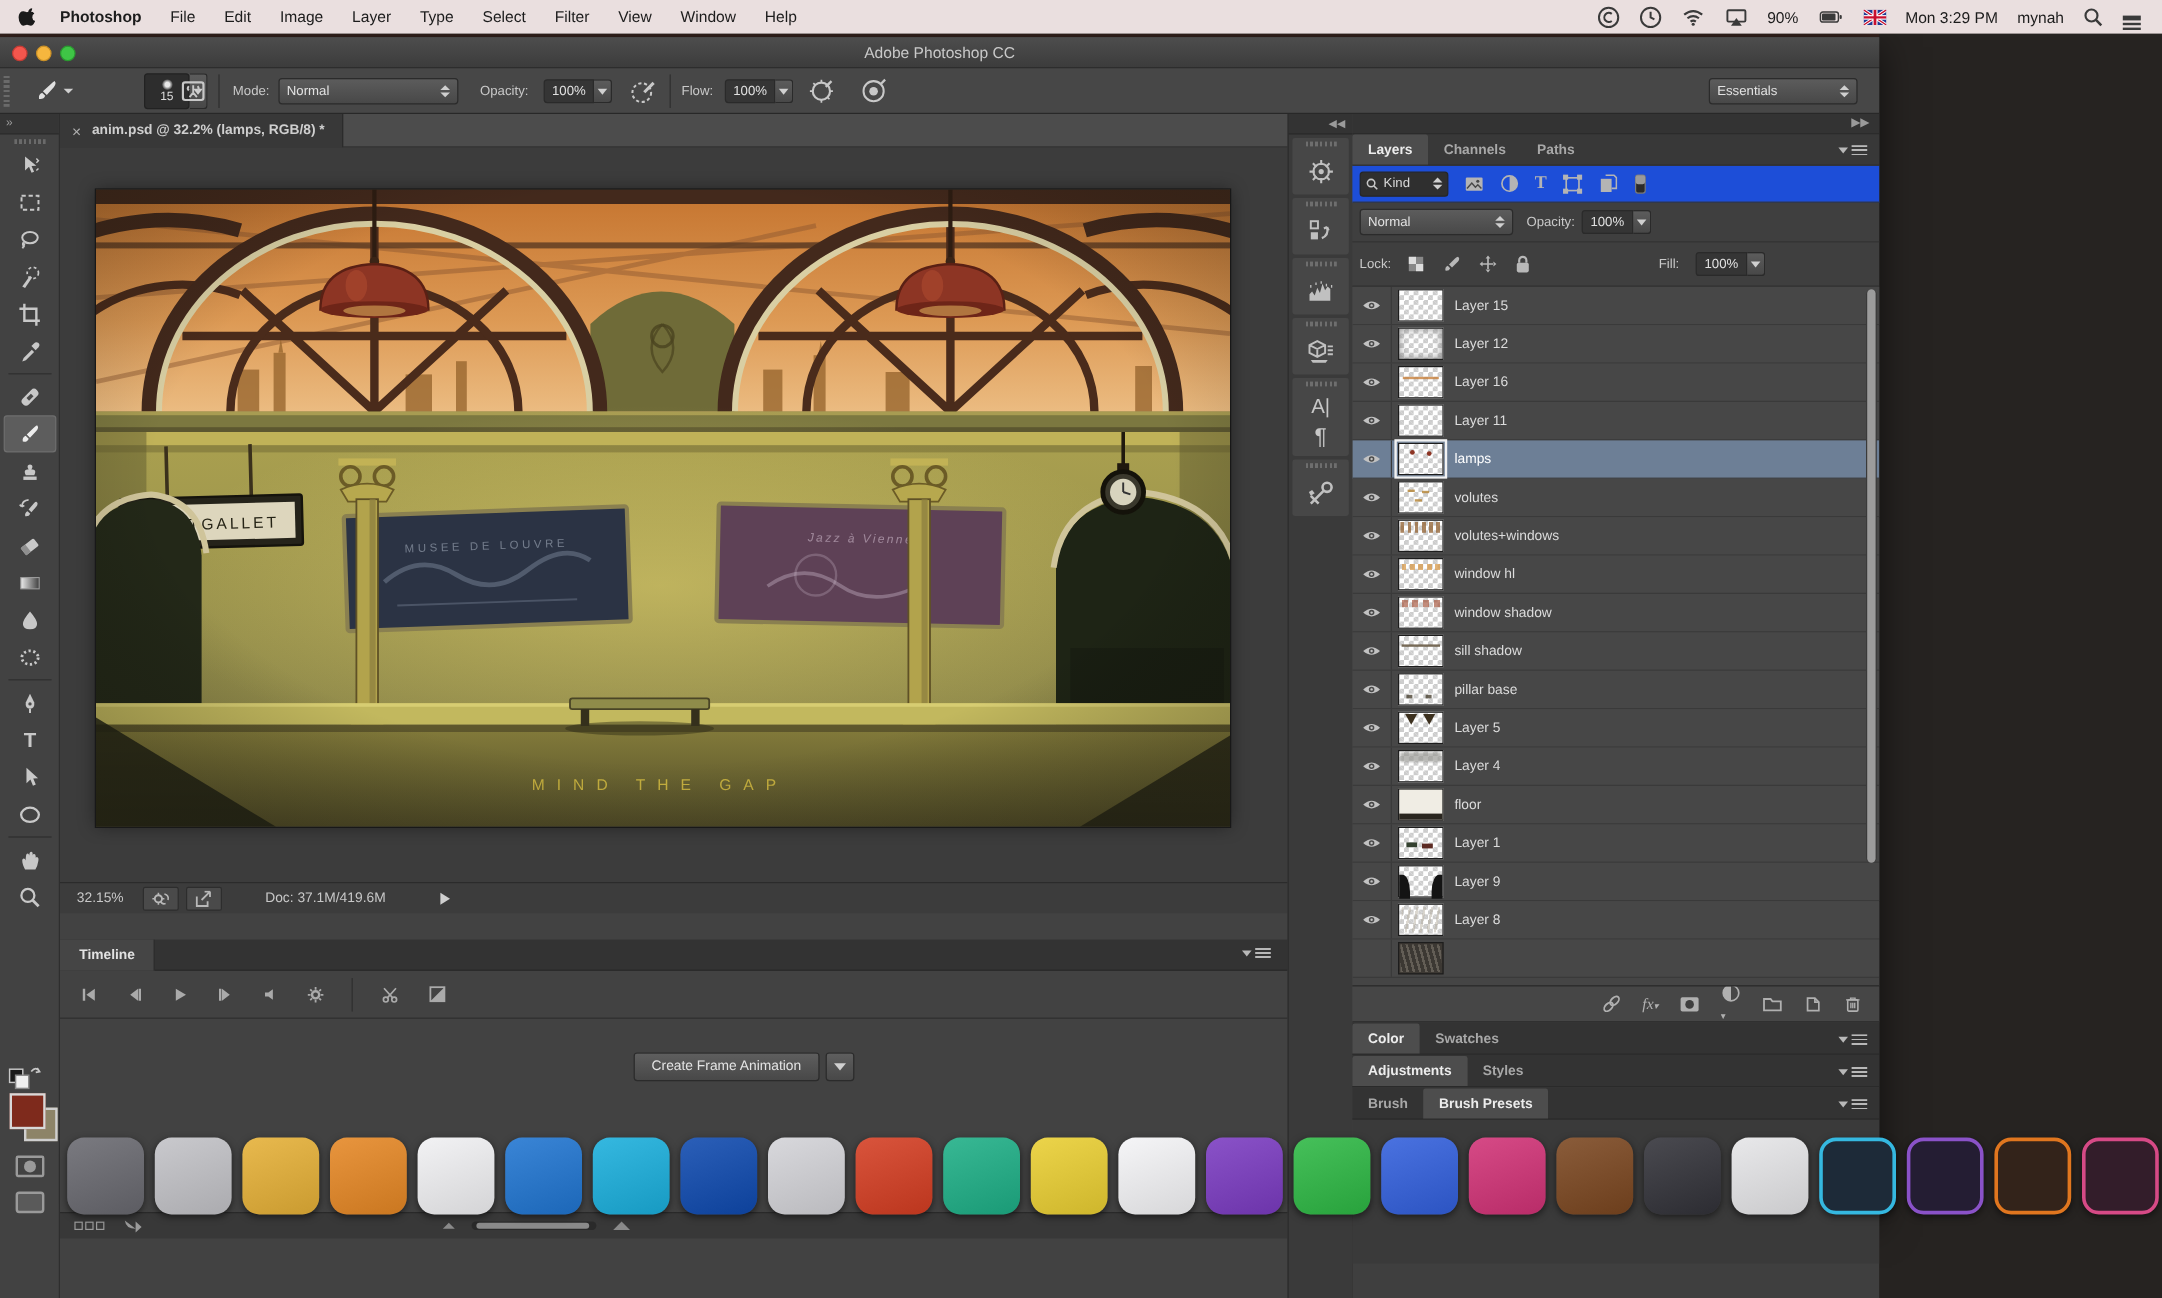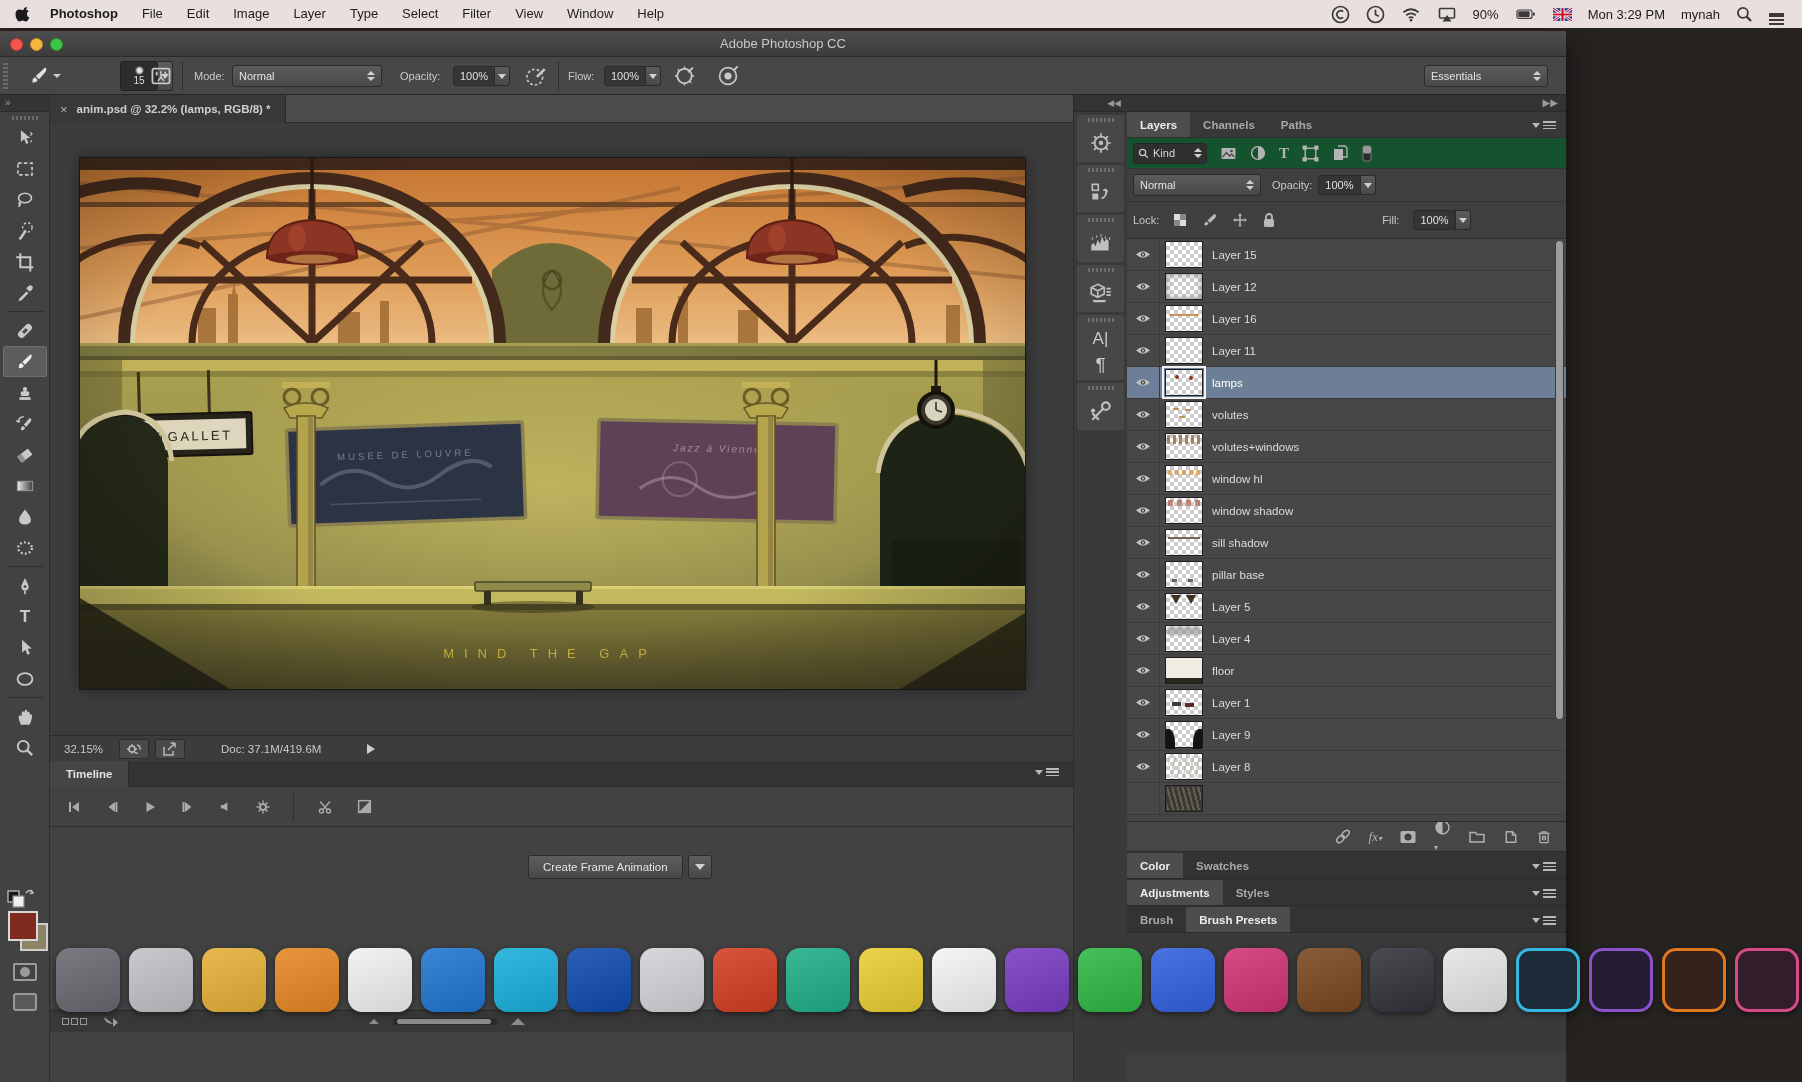--- a/index.html
+++ b/index.html
@@ -61,21 +61,21 @@
   .canvas{position:absolute;left:0;top:28px;width:100%;height:612px;background:#3c3c3c;}
   #artwork{position:absolute;left:30px;top:35px;width:945px;height:531px;outline:1px solid #181818;box-shadow:0 0 14px rgba(0,0,0,.45);}
   
   .statusbar{position:absolute;left:0;top:640px;width:100%;height:26px;background:#3c3c3c;border-top:1px solid #2b2b2b;display:flex;align-items:center;color:#c8c8c8;font-size:11.5px;}
   .statusbar .zoomtxt{margin-left:14px;}
   .sgroup{margin-left:16px;height:20px;background:#4a4a4a;border:1px solid #2d2d2d;border-radius:2px;display:flex;align-items:center;padding:0 6px;gap:6px;}
   .docinfo{margin-left:36px;}
   .splay{margin-left:46px;width:0;height:0;border-top:5px solid transparent;border-bottom:5px solid transparent;border-left:8px solid #cfcfcf;}
   
   .timeline{position:absolute;left:0;top:666px;width:100%;height:321px;background:#424242;}
-  .tltabbar{height:26px;background:#333;border-bottom:1px solid #2a2a2a;position:relative;}
+  .tltabbar{height:26px;background:#333;border-bottom:1px solid #2a2a2a;position:relative;margin-top:22px;}
   .tltab{position:absolute;left:0;top:0;height:26px;background:#454545;border-right:1px solid #2a2a2a;color:#e2e2e2;font-size:11.5px;font-weight:bold;display:flex;align-items:center;padding:0 16px;}
   .tlmenu{position:absolute;right:14px;top:7px;}
   .pmenu{display:flex;align-items:center;gap:3px;}
   .pmenu .tri{width:0;height:0;border-left:4px solid transparent;border-right:4px solid transparent;border-top:5px solid #b8b8b8;}
   .pmenu .bars{width:13px;height:9px;background:repeating-linear-gradient(#b8b8b8 0 1.5px,transparent 1.5px 3.5px);}
   .transport{height:40px;border-bottom:1px solid #2e2e2e;display:flex;align-items:center;gap:22px;padding-left:16px;position:relative;}
   .tdiv{width:1px;height:28px;background:#2e2e2e;}
   .tlempty{height:110px;position:relative;}
   .cfa-btn{position:absolute;left:478px;top:28px;height:24px;padding:0 14px;background:linear-gradient(#5e5e5e,#484848);border:1px solid #2b2b2b;border-radius:3px;color:#e4e4e4;font-size:11.5px;display:flex;align-items:center;}
   .cfa-dd{position:absolute;left:638px;top:28px;width:24px;height:24px;background:linear-gradient(#5e5e5e,#484848);border:1px solid #2b2b2b;border-radius:3px;display:flex;align-items:center;justify-content:center;}
@@ -95,21 +95,21 @@
   .sgroupbox{margin:3px 3px 0;background:#474747;border-radius:2px;padding:3px 0 6px;display:flex;flex-direction:column;align-items:center;gap:8px;}
   .sgrip{width:26px;height:4px;background:repeating-linear-gradient(90deg,#6e6e6e 0 2px,transparent 2px 4px);}
   .chartxt{color:#c8c8c8;font-size:15px;line-height:1;}
   
   .rightpanel{position:absolute;left:1127px;top:64px;width:439px;height:987px;background:#3f3f3f;}
   .rp-top{height:17px;background:#333;border-bottom:1px solid #2a2a2a;color:#9a9a9a;font-size:10px;text-align:right;padding-right:8px;line-height:16px;}
   .rp-tabs{height:26px;background:#383838;position:relative;display:flex;align-items:flex-end;border-bottom:1px solid #2f2f2f;}
   .ptab{height:25px;display:flex;align-items:center;padding:0 13px;font-size:11.5px;color:#a8a8a8;font-weight:bold;}
   .ptab.active{background:#4d4d4d;color:#ececec;border-radius:2px 2px 0 0;}
   .rp-tabs .pmenu{position:absolute;right:10px;top:9px;}
-  .filterrow{height:31px;background:#14532d;display:flex;align-items:center;gap:13px;padding-left:6px;border-bottom:1px solid #333;}
+  .filterrow{height:31px;background:#1d4ed8;display:flex;align-items:center;gap:13px;padding-left:6px;border-bottom:1px solid #333;}
   .kindbox{width:74px;height:21px;background:#2f2f2f;border:1px solid #262626;border-radius:3px;display:flex;align-items:center;padding:0 4px;color:#d8d8d8;font-size:11px;gap:4px;}
   .blendrow{height:33px;display:flex;align-items:center;padding-left:6px;border-bottom:1px solid #333;color:#c9c9c9;font-size:11px;}
   .lockrow{height:37px;display:flex;align-items:center;padding-left:6px;border-bottom:1px solid #2e2e2e;color:#c9c9c9;font-size:11px;gap:14px;}
   .layerlist{position:relative;height:583px;overflow:hidden;border-bottom:1px solid #2a2a2a;background:#454545;}
   .lrow{height:32px;display:flex;align-items:center;border-bottom:1px solid #3a3a3a;background:#474747;position:relative;}
   .lrow.selected{background:#6d7f96;text-align:center;}
   .lrow.selected .lname{color:#fff;}
   .eyecell{width:33px;height:100%;display:flex;align-items:center;justify-content:center;border-right:1px solid #3a3a3a;}
   .eyeoff{width:12px;height:12px;border:1px solid #6a6a6a;background:#4f4f4f;}
   .th{width:38px;height:27px;margin-left:5px;border:1px solid #1d1d1d;position:relative;background:#fff;background-image:linear-gradient(45deg,#ccc 25%,transparent 25%,transparent 75%,#ccc 75%),linear-gradient(45deg,#ccc 25%,transparent 25%,transparent 75%,#ccc 75%);background-size:8px 8px;background-position:0 0,4px 4px;}

